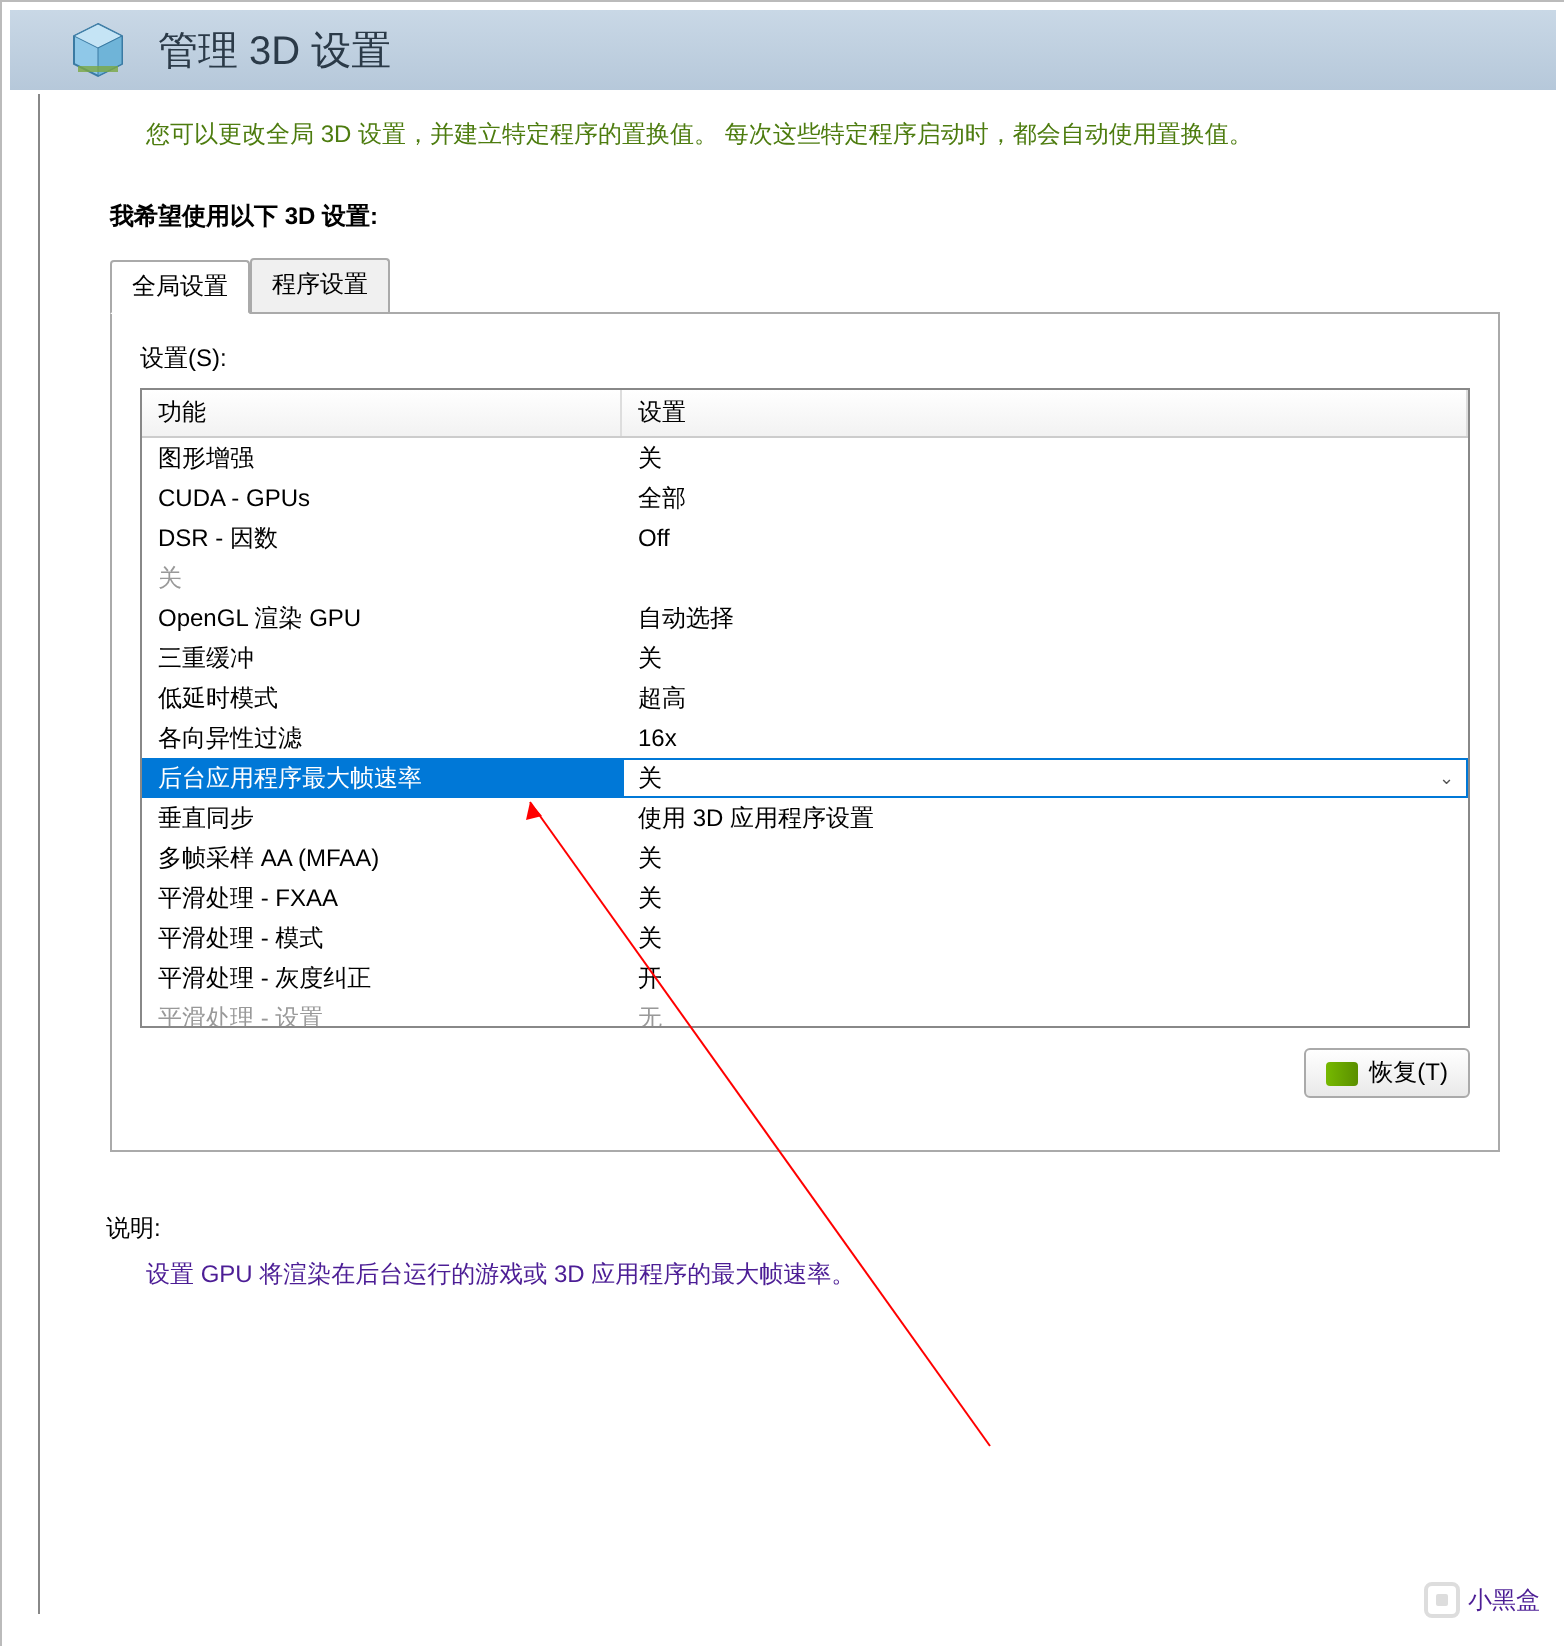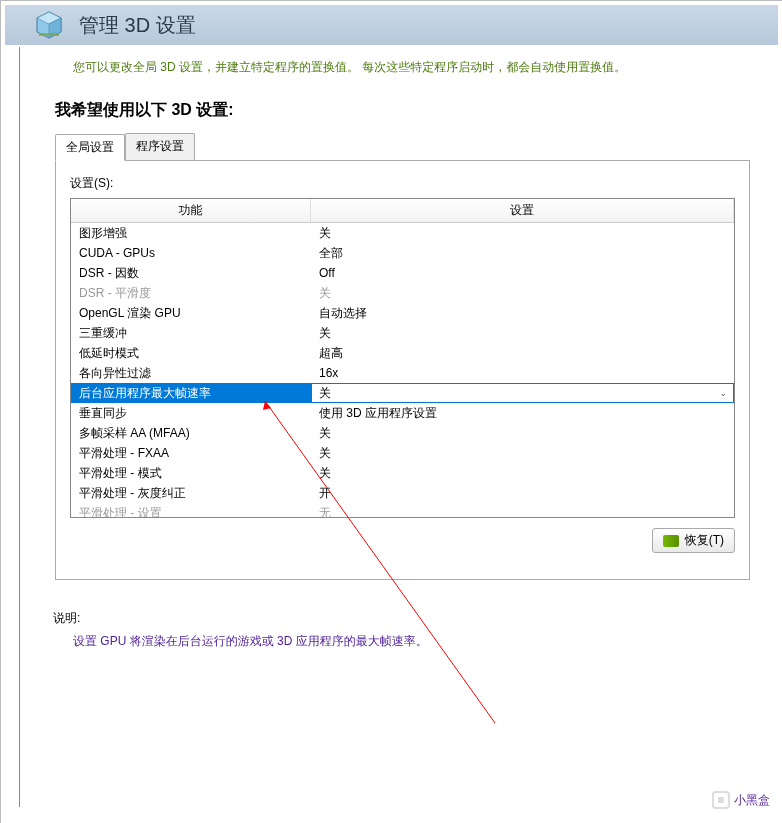--- a/index.html
+++ b/index.html
@@ -55,21 +55,21 @@
       font-weight: 400;
     }
     .intro-text {
       margin: 14px 0 0 72px;
       color: #4d7c0f;
       font-size: 12px;
     }
     .section-title {
       margin: 24px 0 0 54px;
       font-weight: bold;
-      font-size: 16px;
+      font-size: 12px;
     }
     .panel-outer {
       margin: 12px 32px 0 54px;
       position: relative;
     }
     .tabs {
       display: flex;
       position: relative;
       z-index: 2;
     }
@@ -112,21 +112,20 @@
     .table-header {
       display: flex;
       background: #fff;
       border-bottom: 1px solid #ccc;
       font-size: 12px;
     }
     .table-header .col {
       padding: 3px 8px;
       background: linear-gradient(to bottom, #ffffff 0%, #f2f2f2 100%);
       border-right: 1px solid #ddd;
-      text-align: center;
     }
     .col1 {
       width: 240px;
       flex-shrink: 0;
     }
     .col2 {
       flex: 1;
     }
     .table-body {
       overflow-y: scroll;
@@ -292,21 +291,20 @@
             </div>
             <div class="table-row">
               <div class="cell col1">CUDA - GPUs</div>
               <div class="cell col2">全部</div>
             </div>
             <div class="table-row">
               <div class="cell col1">DSR - 因数</div>
               <div class="cell col2">Off</div>
             </div>
             <div class="table-row disabled">
-              <div class="cell col1">DSR - 平滑度</div>
               <div class="cell col2">关</div>
             </div>
             <div class="table-row">
               <div class="cell col1">OpenGL 渲染 GPU</div>
               <div class="cell col2">自动选择</div>
             </div>
             <div class="table-row">
               <div class="cell col1">三重缓冲</div>
               <div class="cell col2">关</div>
             </div>

